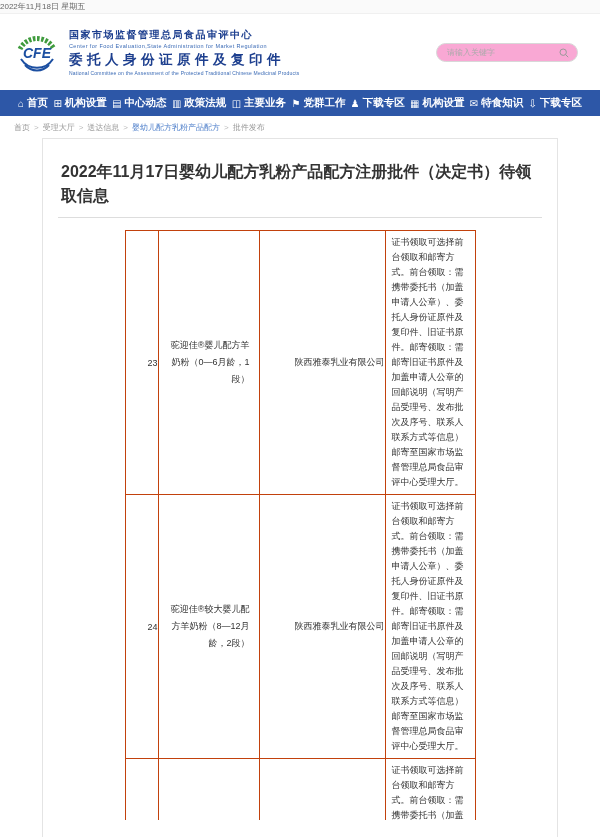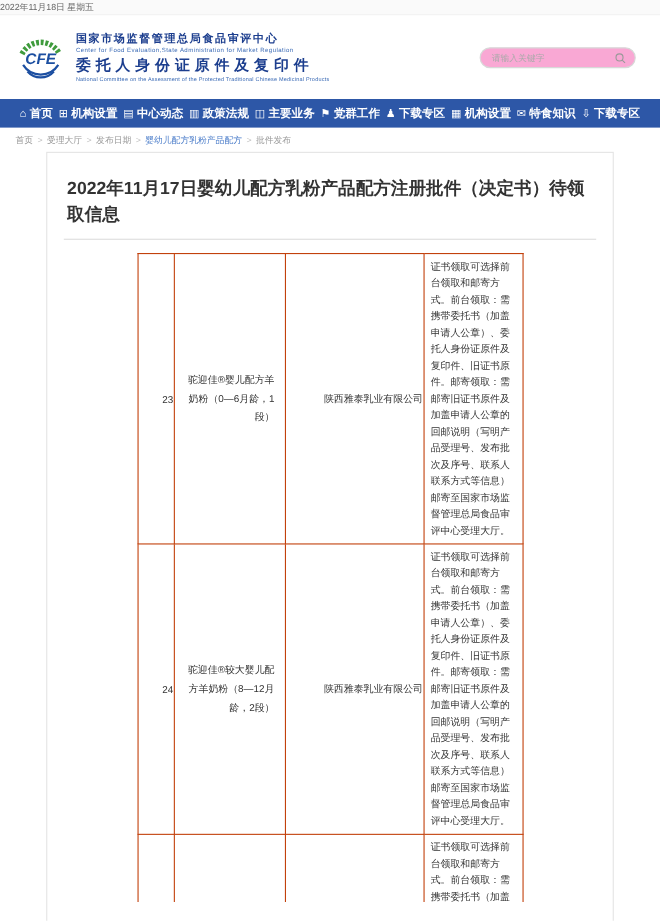--- a/index.html
+++ b/index.html
@@ -130,21 +130,21 @@
       <span class="nav-ic">⇩</span>
       <span>下载专区</span>
     </a>
 </div>
 
 <div class="breadcrumb">
   <span class="crumb">首页</span>
   <span class="sep">&gt;</span>
   <span class="crumb">受理大厅</span>
   <span class="sep">&gt;</span>
-  <span class="crumb">发布日期</span>
+  <span class="crumb">送达信息</span>
   <span class="sep">&gt;</span>
   <span class="crumb hl">婴幼儿配方乳粉产品配方</span>
   <span class="sep">&gt;</span>
   <span class="crumb">批件发布</span>
 </div>
 
 <div class="card">
   <div class="article-title">2022年11月17日婴幼儿配方乳粉产品配方注册批件（决定书）待领取信息</div>
   <div class="divider"></div>
 

